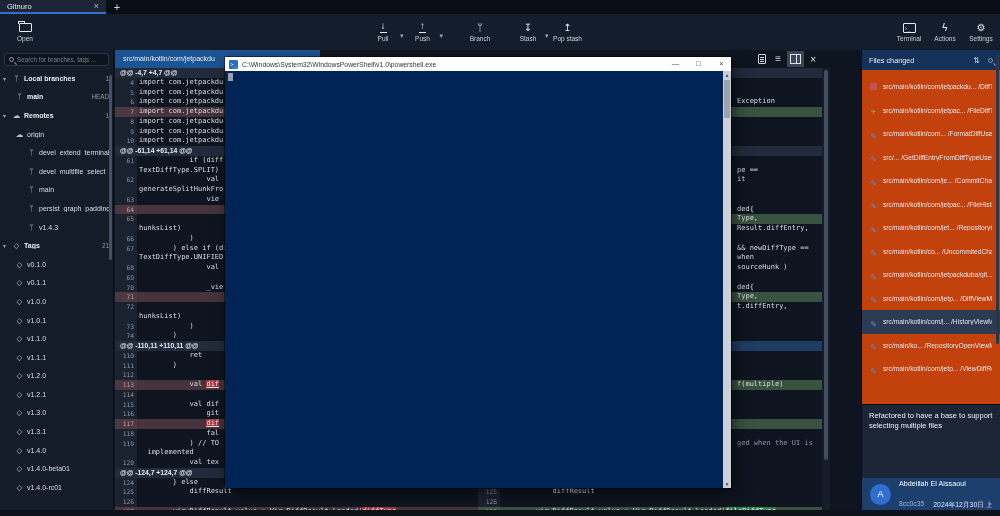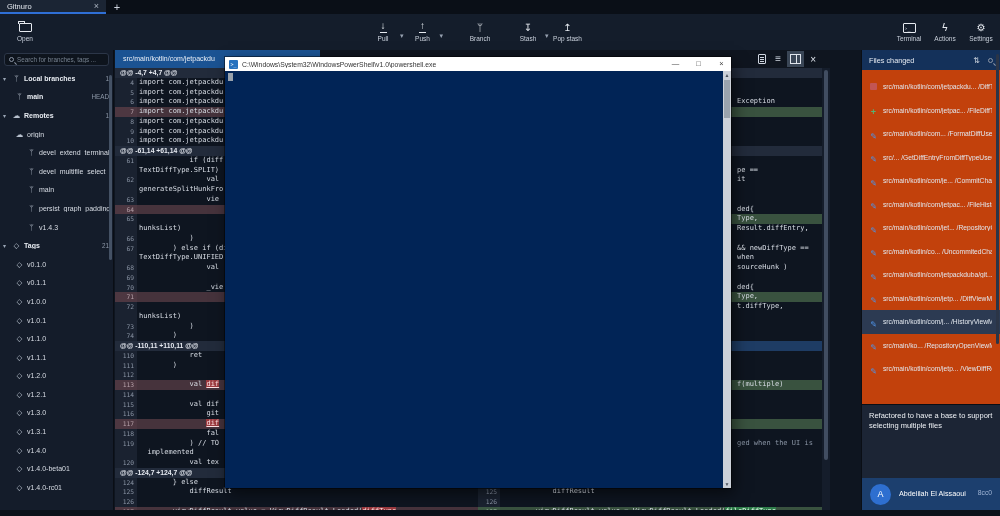--- a/index.html
+++ b/index.html
@@ -109,21 +109,21 @@
   .frow .fpath { flex:1; text-align:right; font-size:6.7px; color:#e2e7ee; white-space:nowrap; overflow:hidden; }
   .fstat { width:9px; flex-shrink:0; text-align:center; }
   .fstat.deleted { width:7px; height:7px; background:#c25555; border-radius:1px; margin:0 1px; }
   .fstat.added::before { content:"+"; color:#53b575; font-size:9px; font-weight:bold; }
   .fstat.modified::before { content:"✎"; color:#4e8fe0; font-size:8px; }
   .flist-scroll { position:absolute; right:1px; top:4px; width:3px; height:290px; background:#2b3547; border-radius:2px; }
   .files-spacer { flex:1; }
   .commit-msg { height:74px; border-top:1px solid #0a0e15; background:#1c2535; padding:6px 7px; font-size:7.5px; line-height:10px; color:#eef1f5; }
   .author { height:32px; background:#1c3f6e; display:flex; align-items:center; padding:0 8px; gap:8px; }
   .avatar { width:21px; height:21px; border-radius:50%; background:#2e6fd0; color:#fff; font-size:9px; display:flex; align-items:center; justify-content:center; flex-shrink:0; }
-  .author-info { display:flex; gap:12px; overflow:hidden; }
+  .author-info { display:flex; flex-direction:column; gap:12px; overflow:hidden; }
   .author-name { font-size:7.2px; color:#ffffff; white-space:nowrap; }
   .author-meta { display:flex; gap:9px; font-size:6.8px; white-space:nowrap; }
   .commit-hash { color:#9fb4d4; }
   .commit-date { color:#dfe8f5; }
 
   .bottombar { position:absolute; left:0; bottom:0; width:1000px; height:6px; background:#0c111a; }
 </style>
 </head>
 <body>
 
@@ -633,21 +633,21 @@
           <div class="row frag">
             <span class="ln"></span>
             <span class="code"><span class="t">ded{</span></span>
           </div>
           <div class="row added frag">
             <span class="ln"></span>
             <span class="code"><span class="t">Type,</span></span>
           </div>
           <div class="row frag">
             <span class="ln"></span>
-            <span class="code"><span class="t">t.diffType,</span></span>
+            <span class="code"><span class="t">t.diffEntry,</span></span>
           </div>
           <div class="row">
             <span class="ln"></span>
             <span class="code"><span class="t"></span></span>
           </div>
           <div class="row">
             <span class="ln"></span>
             <span class="code"><span class="t"></span></span>
           </div>
           <div class="row">

